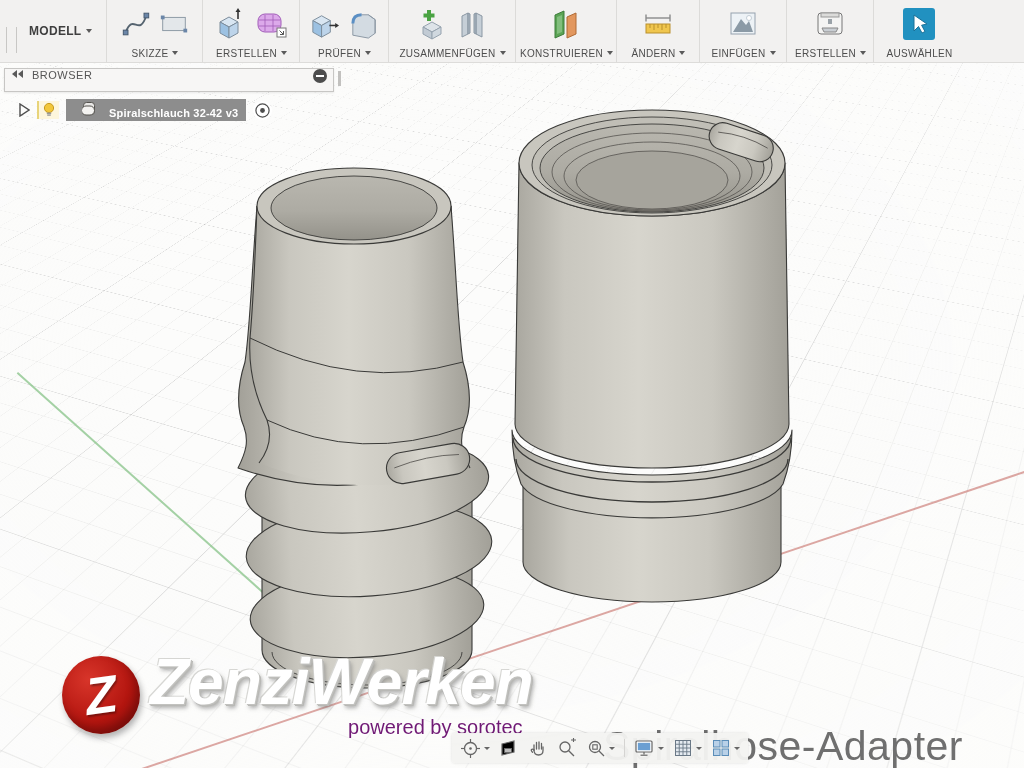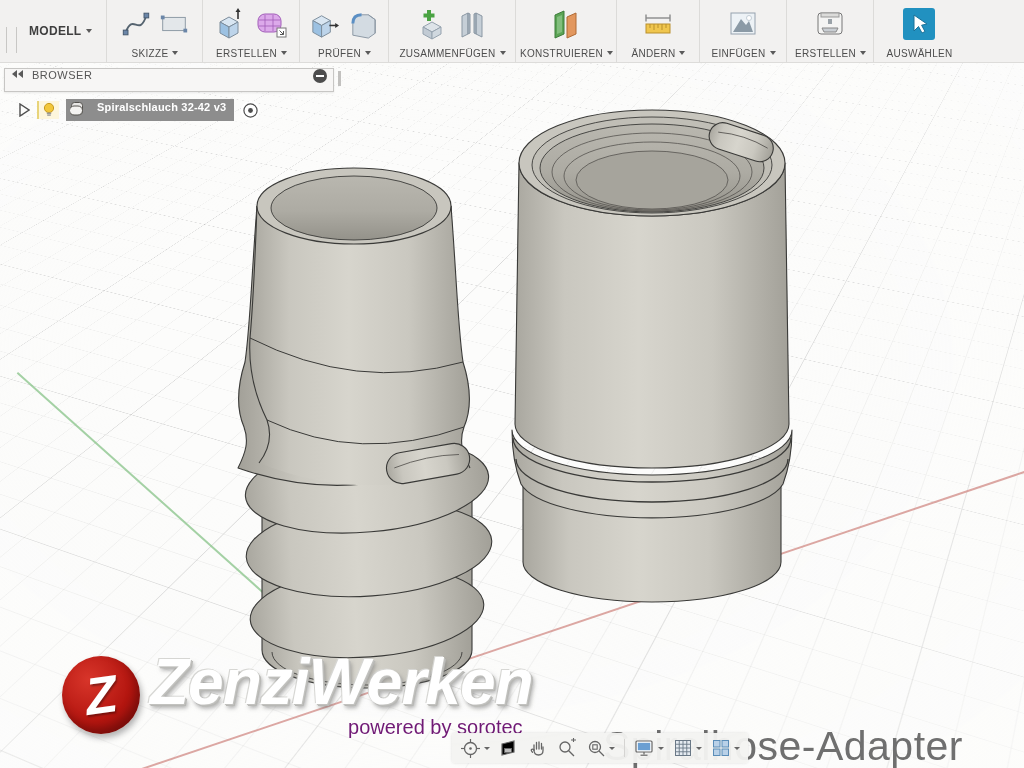--- a/index.html
+++ b/index.html
@@ -54,21 +54,21 @@
                   box-shadow:0 1px 2px rgba(0,0,0,.08);}
   .browser-title{font-size:11px;color:#555;letter-spacing:.5px;}
   .browser-header .spacer{flex:1;}
   .hide-btn{width:14px;height:14px;border-radius:50%;background:#4d4d4d;border:none;cursor:pointer;
             position:relative;padding:0;}
   .hide-btn::after{content:"";position:absolute;left:3px;top:6px;width:8px;height:2px;background:#fff;}
   .scrollhint{position:absolute;right:-7px;top:3px;width:3px;height:15px;background:#c2c1bf;}
   .browser-row{display:flex;align-items:center;margin:7px 0 0 14px;gap:7px;}
   .tree-btn{background:none;border:none;padding:0;cursor:pointer;line-height:0;}
   .bulb-cell{display:flex;align-items:center;gap:2px;background:#fdf6dc;padding:1px 3px;border-left:2px solid #e8d47a;}
-  .comp-chip{display:flex;align-items:flex-start;background:#8d8d8d;padding:2px 8px 2px 4px;gap:7px;}
+  .comp-chip{display:flex;align-items:flex-end;background:#8d8d8d;padding:2px 8px 2px 16px;gap:7px;}
   .comp-name{font-size:11px;font-weight:bold;color:#fff;letter-spacing:.2px;}
   .radio-btn{background:#fff;border:none;border-radius:50%;padding:1px;cursor:pointer;line-height:0;}
 
   
   .wm-left{position:absolute;left:62px;top:588px;display:flex;align-items:center;gap:10px;z-index:20;}
   .logo-z{width:78px;height:78px;border-radius:50%;flex:0 0 auto;
           background:radial-gradient(circle at 34% 30%,#d8352a,#b3150f 58%,#8c0d0b 100%);
           box-shadow:2px 4px 6px rgba(0,0,0,.30),inset -4px -6px 10px rgba(0,0,0,.25);
           display:flex;align-items:center;justify-content:center;}
   .logo-z span{color:#fff;font-size:52px;font-weight:bold;font-style:italic;transform:rotate(-8deg);

